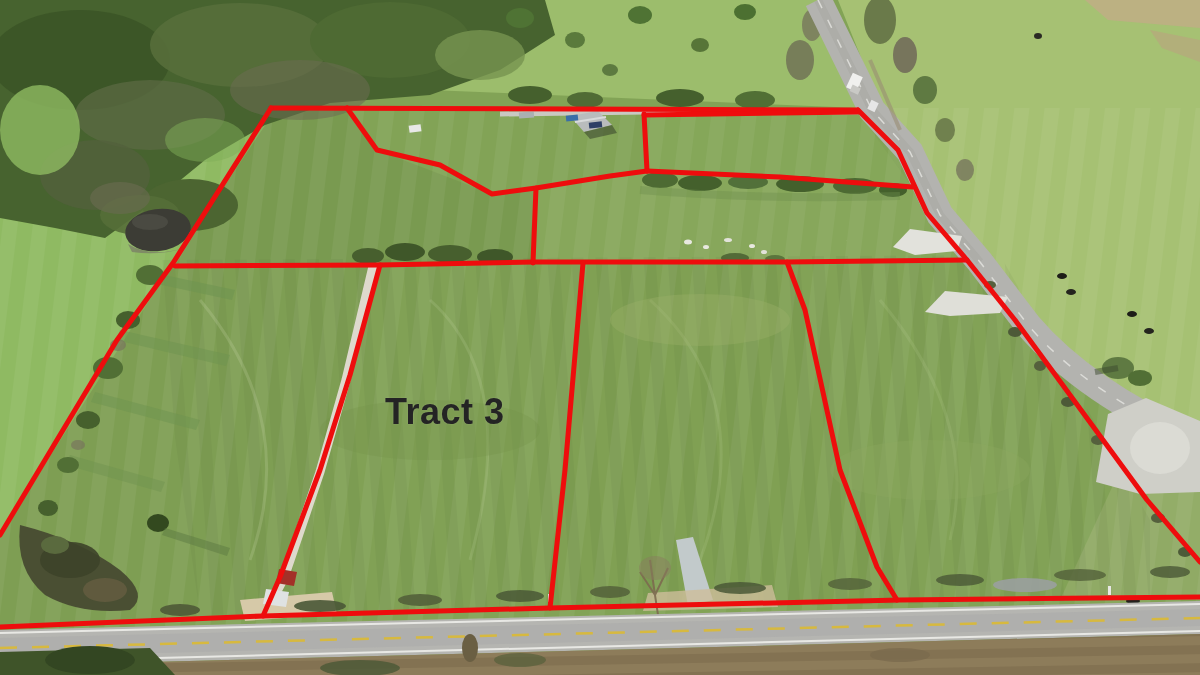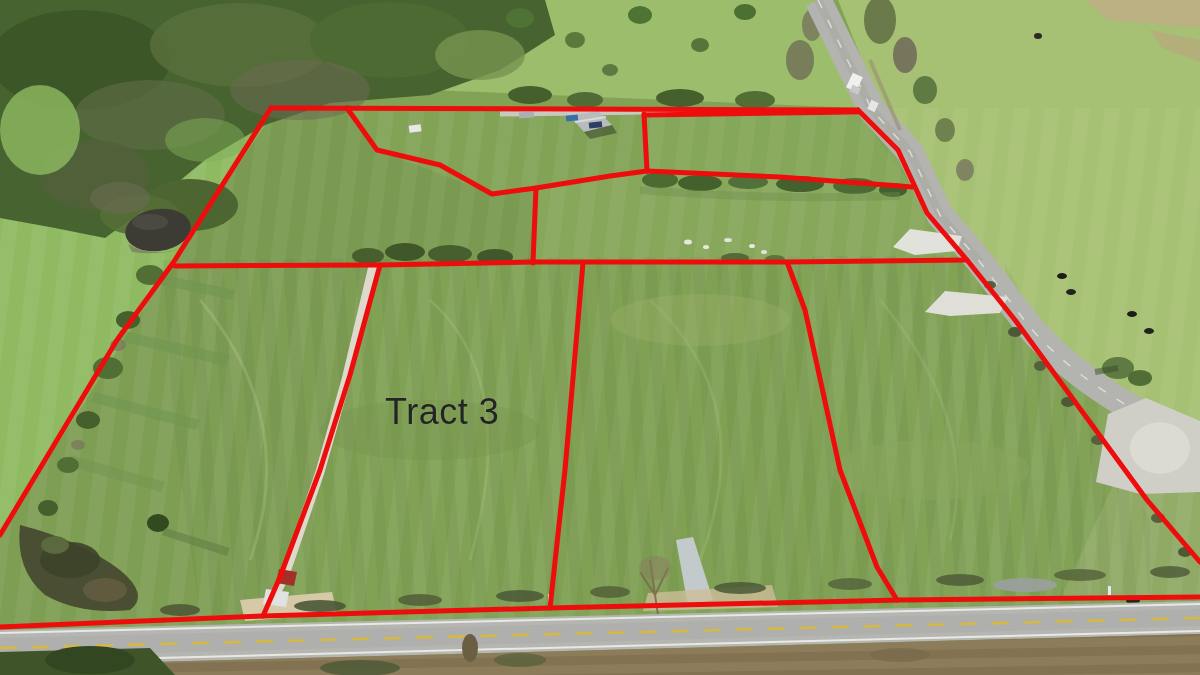--- a/index.html
+++ b/index.html
@@ -1,19 +1,19 @@
 <!DOCTYPE html>
 <html><head>
 <meta charset="utf-8">
 <style>
   html,body{margin:0;padding:0;background:#222;}
   .stage{position:relative;width:1200px;height:675px;overflow:hidden;background:#82a356;
          font-family:"Liberation Sans",sans-serif;}
   .stage svg{position:absolute;left:0;top:0;}
-  .tract-label{position:absolute;color:#242424;font-weight:400;letter-spacing:.5px;
+  .tract-label{position:absolute;color:#242424;font-weight:700;letter-spacing:.5px;
                white-space:nowrap;text-shadow:0 0 2px rgba(255,255,255,.15);}
 </style>
 </head>
 <body>
 
 <div class="stage">
 <svg width="1200" height="675" viewBox="0 0 1200 675">
   <defs>
     <pattern id="mow1" patternUnits="userSpaceOnUse" width="30" height="30" patternTransform="rotate(7)">
       <rect width="15" height="30" fill="#ffffff" opacity="0.05"></rect>

